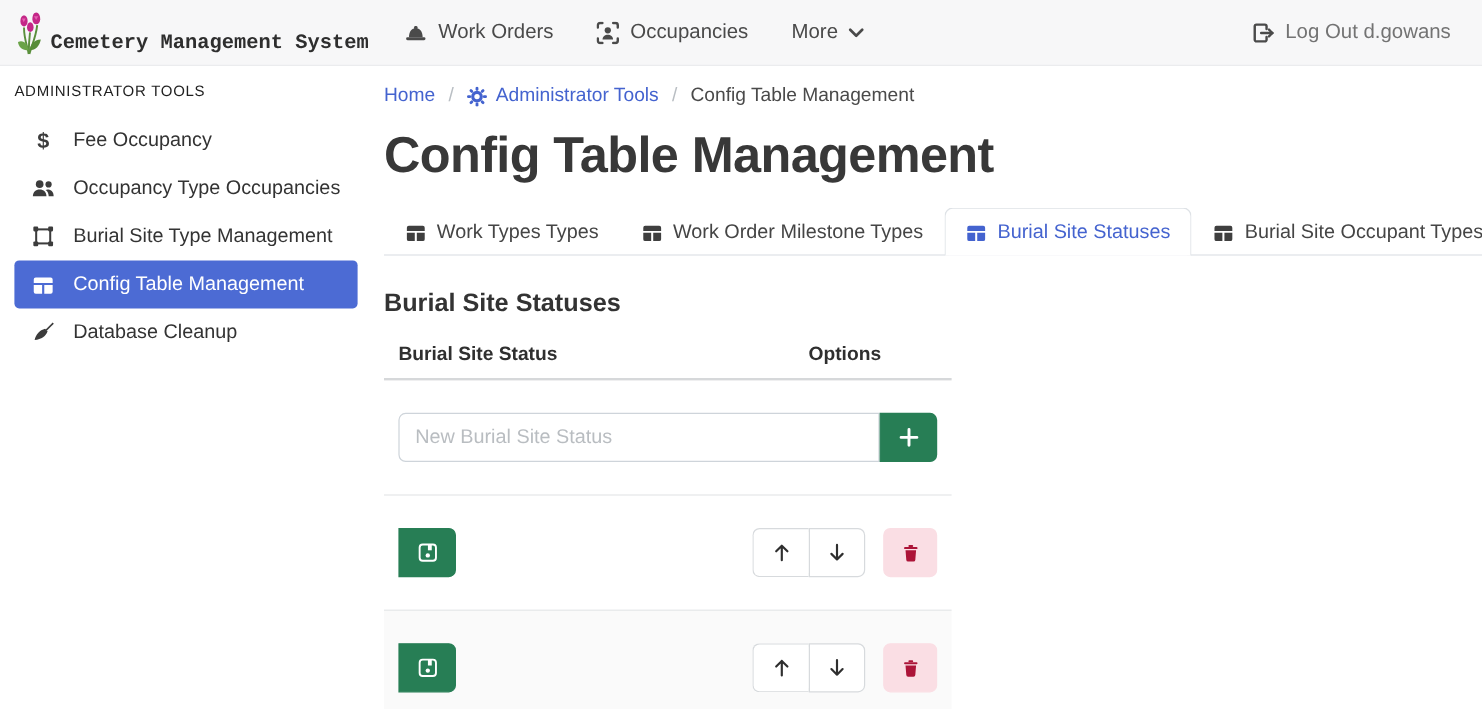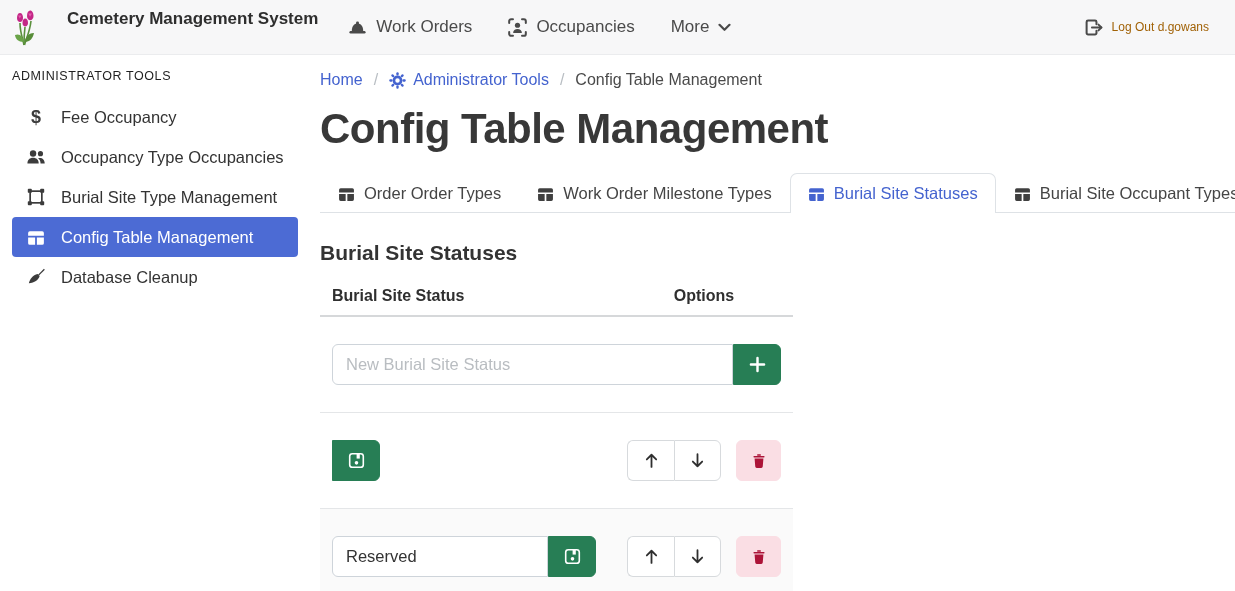--- a/index.html
+++ b/index.html
@@ -9,25 +9,25 @@
     font-family:"Liberation Sans", sans-serif;
     font-size:16px; color:#333; background:#fff;
   }
   svg { display:block; }
 
   
   .navbar {
     height:55px; background:#f7f7f8; border-bottom:1px solid #ebecee;
     display:flex; align-items:center; padding:0 26px 0 12px;
   }
-  .brand { display:flex; align-items:flex-start; gap:28px; cursor:pointer; }
+  .brand { display:flex; align-items:flex-end; gap:3px; cursor:pointer;font-family:Liberation Mono, monospace; }
   .brand-label { font-size:17px; font-weight:700; color:#2e2e2e; white-space:nowrap; }
   .nav-links { display:flex; align-items:center; margin-left:30px; gap:36px; }
   .nav-link { display:flex; align-items:center; gap:9px; color:#4a4a4a; font-size:17px; cursor:pointer; white-space:nowrap; }
-  .nav-right { margin-left:auto; display:flex; align-items:center; gap:9px; color:#a16207; font-size:12px; cursor:pointer;text-align:center; }
+  .nav-right { margin-left:auto; display:flex; align-items:center; gap:9px; color:#737373; font-size:17px; cursor:pointer;text-align:center; }
 
   
   .layout { display:flex; height:536px; }
   .sidebar { width:310px; flex:0 0 310px; padding-top:6px; }
   .sidebar-heading {
     padding:8px 12px 14px 12px; font-size:12.5px; letter-spacing:.6px;
     color:#1f1f1f; font-weight:500;
   }
   .side-item {
     margin:0 12px; height:40px; border-radius:4px;
@@ -272,21 +272,21 @@
 
     <div class="tabs">
       <div class="tab">
         <span class="ic">
           <svg width="17" height="16" viewBox="0 0 16 15" fill="currentColor">
               <path d="M1 3.5 A1.5 1.5 0 0 1 2.5 2 h11 A1.5 1.5 0 0 1 15 3.5 V6 H1 z"></path>
               <path d="M1 7.5 h6.2 V14 H2.5 A1.5 1.5 0 0 1 1 12.5 z"></path>
               <path d="M8.8 7.5 H15 v5 A1.5 1.5 0 0 1 13.5 14 H8.8 z"></path>
             </svg>
         </span>
-        <span>Order Order Types</span>
+        <span>Work Types Types</span>
       </div>
       <div class="tab">
         <span class="ic">
           <svg width="17" height="16" viewBox="0 0 16 15" fill="currentColor">
               <path d="M1 3.5 A1.5 1.5 0 0 1 2.5 2 h11 A1.5 1.5 0 0 1 15 3.5 V6 H1 z"></path>
               <path d="M1 7.5 h6.2 V14 H2.5 A1.5 1.5 0 0 1 1 12.5 z"></path>
               <path d="M8.8 7.5 H15 v5 A1.5 1.5 0 0 1 13.5 14 H8.8 z"></path>
             </svg>
         </span>
         <span>Work Order Milestone Types</span>
@@ -380,21 +380,20 @@
                     </svg>
                 </span>
               </button>
             </div>
           </td>
         </tr>
 
         <tr>
           <td>
             <div class="input-group row-input-group">
-              <input class="text-input" type="text" value="Reserved" style="">
               <button class="btn-green">
                 <span>
                   <svg width="17" height="17" viewBox="0 0 16 16">
                       <rect x="1.6" y="1.6" width="12.8" height="12.8" rx="2.4" fill="none" stroke="#fff" stroke-width="1.5"></rect>
                       <rect x="8.1" y="1.6" width="3" height="4.6" fill="#fff"></rect>
                       <circle cx="8" cy="10.2" r="1.7" fill="#fff"></circle>
                     </svg>
                 </span>
               </button>
             </div>

